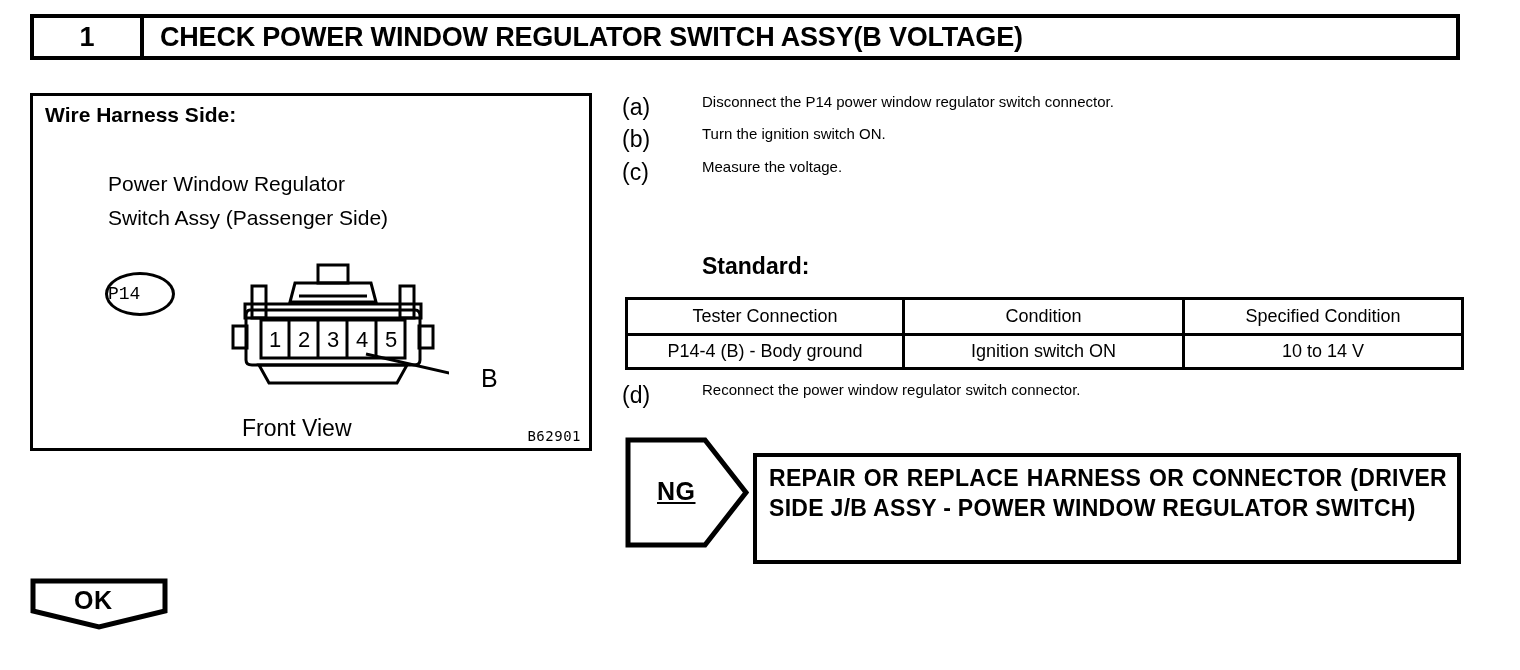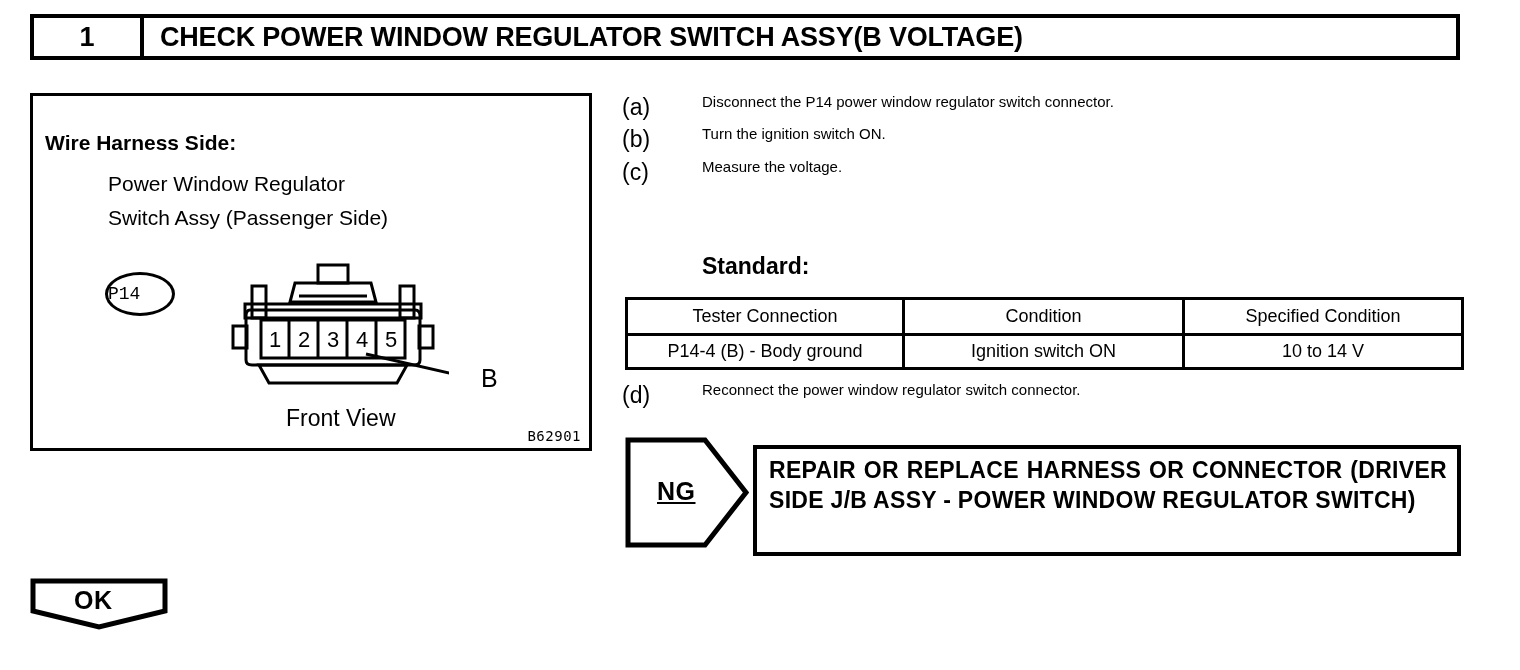--- a/index.html
+++ b/index.html
@@ -57,21 +57,20 @@
     height: 358px;
     border: 3px solid #000;
     box-sizing: border-box;
   }
   #figure-heading {
     position: absolute;
     left: 12px;
     top: 7px;
     font-size: 21px;
     font-weight: bold;
-    margin-top: 28px;
   }
   #figure-caption-line1 {
     position: absolute;
     left: 75px;
     top: 76px;
     font-size: 21px;
   }
   #figure-caption-line2 {
     position: absolute;
     left: 75px;
@@ -100,23 +99,22 @@
   }
   #pin-callout-label {
     position: absolute;
     left: 448px;
     top: 268px;
     font-size: 25px;
   }
   #front-view-label {
     position: absolute;
     left: 209px;
-    top: 309px;
+    top: 319px;
     font-size: 23px;
-    margin-left: 44px;
   }
   #figure-code {
     position: absolute;
     right: 8px;
     bottom: 4px;
     font-size: 14px;
     font-family: "DejaVu Sans Mono", monospace;
     letter-spacing: 0.5px;
   }
 
@@ -205,21 +203,21 @@
     left: 32px;
     top: 40px;
     font-size: 25px;
     font-weight: bold;
     letter-spacing: 0.5px;
     text-decoration: underline;
   }
   #ng-result-box {
     position: absolute;
     left: 128px;
-    top: 8px;
+    top: 16px;
     right: 0;
     height: 111px;
     border: 4px solid #000;
     box-sizing: border-box;
     padding: 6px 10px 0 12px;
   }
   #ng-result-text {
     font-size: 23px;
     font-weight: bold;
     line-height: 1.32;

